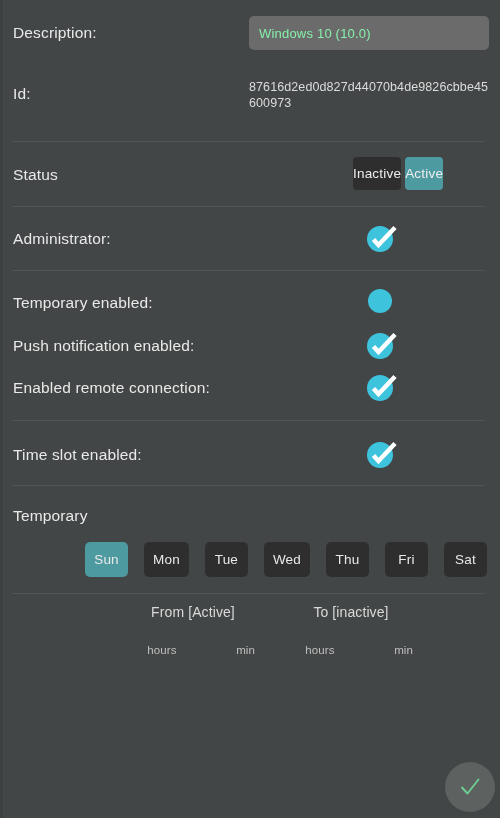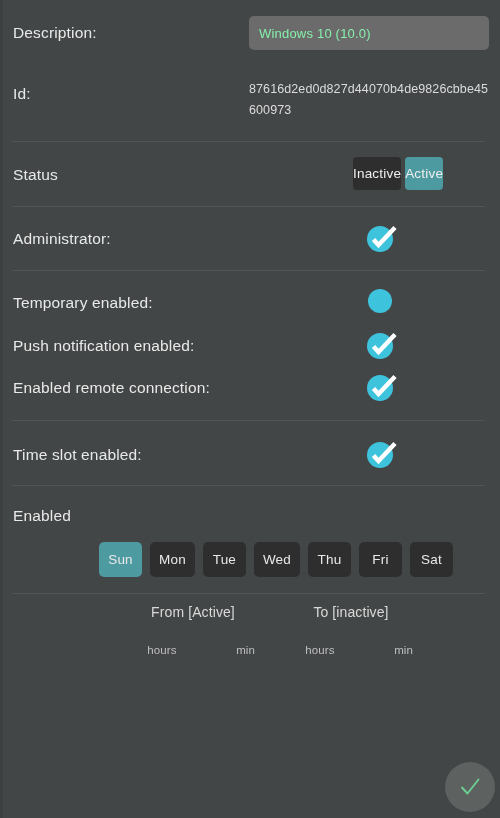--- a/index.html
+++ b/index.html
@@ -68,21 +68,21 @@
     letter-spacing: .2px;
   }
 
   
   .id-value {
     position: absolute;
     left: 249px;
     top: 79px;
     width: 245px;
     font-size: 12.5px;
-    line-height: 21px;
+    line-height: 16px;
     color: #dcdcdc;
     letter-spacing: .1px;
     word-break: break-all;
   }
 
   
   .status-group {
     position: absolute;
     left: 353px;
     top: 157px;
@@ -125,24 +125,24 @@
   .weekdays-title {
     position: absolute;
     left: 13px;
     top: 507px;
     font-size: 15.5px;
     color: #e9e9e9;
     letter-spacing: .15px;
   }
   .weekday-group {
     position: absolute;
-    left: 99px;
+    left: 85px;
     top: 542px;
     display: flex;
-    gap: 8px;
+    gap: 16px;
   }
   .day-btn {
     height: 35px;
     min-width: 43px;
     padding: 0 9px;
     border: none;
     border-radius: 5px;
     background: #2e2e2e;
     color: #e9e9e9;
     font-family: "Liberation Sans", sans-serif;
@@ -260,21 +260,21 @@
   <div class="label" style="top:446px">Time slot enabled:</div>
   <div class="check-icon" style="left:364px; top:439px">
     <svg viewBox="0 0 34 30">
       <circle cx="16" cy="16" r="13" fill="#3ec3dd"></circle>
       <path d="M9.5 16.5 L14.5 22 L31 4.5" stroke="#ffffff" stroke-width="4.5" fill="none" stroke-linecap="butt" stroke-linejoin="miter"></path>
     </svg>
   </div>
 
   <div class="divider" style="top:485px"></div>
 
-  <div class="weekdays-title">Enabled</div>
+  <div class="weekdays-title">Temporary</div>
 
   <div class="weekday-group">
     <button class="day-btn selected">Sun</button>
     <button class="day-btn">Mon</button>
     <button class="day-btn">Tue</button>
     <button class="day-btn">Wed</button>
     <button class="day-btn">Thu</button>
     <button class="day-btn">Fri</button>
     <button class="day-btn">Sat</button>
   </div>

